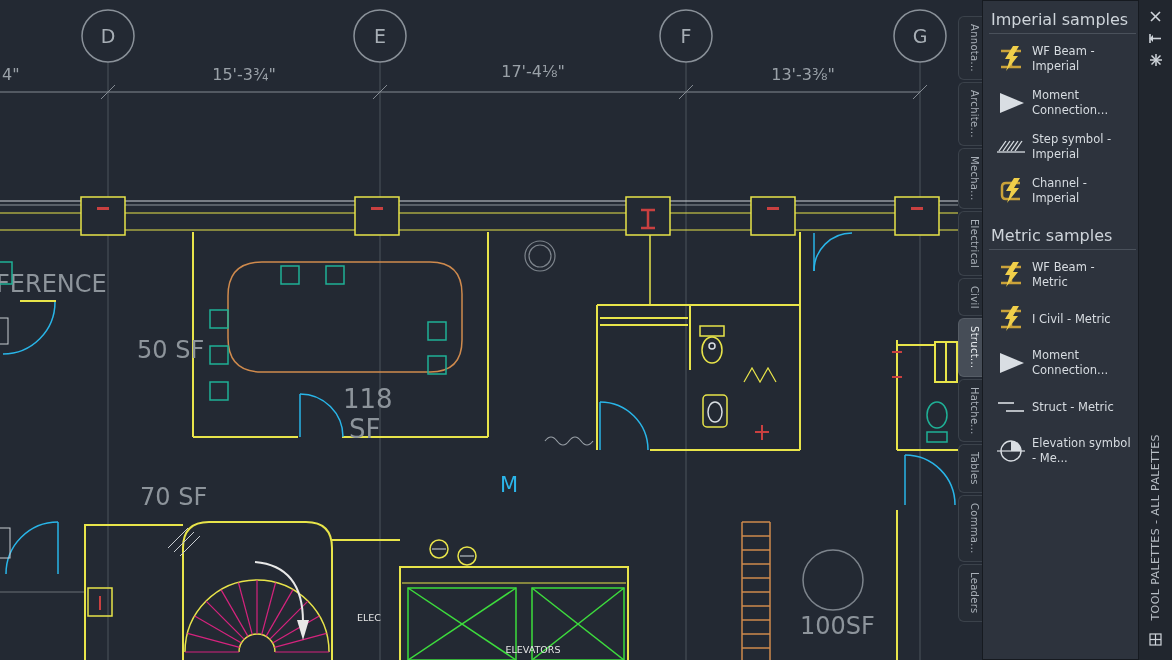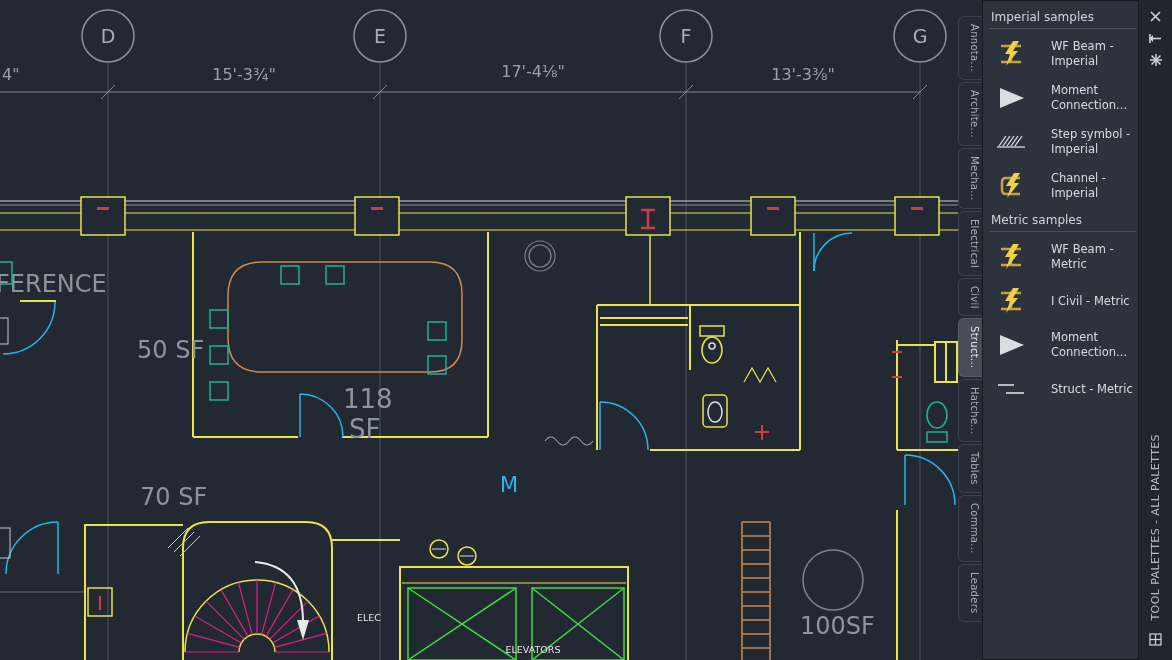--- a/index.html
+++ b/index.html
@@ -16,24 +16,24 @@
 
   .tabstrip{width:24px;padding-top:16px;display:flex;flex-direction:column;gap:2px;align-items:stretch;}
   .tab{writing-mode:vertical-rl;font-size:10px;color:#a9b0b8;background:#262c35;
        border:1px solid #3b424b;border-right:none;border-radius:6px 0 0 6px;
        padding:7px 2px;text-align:left;letter-spacing:.3px;flex:none;cursor:default;
        white-space:nowrap;overflow:hidden;}
   .tab.active{background:#464d57;color:#e7ebef;border-color:#565d66;}
 
   .content{width:156px;background:#2d333d;border:1px solid #161a20;border-right:none;
            padding:6px 2px 0 6px;display:flex;flex-direction:column;overflow:hidden;}
-  .section-header{font-size:12px;color:#ced4da;padding:3px 2px 4px 2px;
+  .section-header{font-size:16px;color:#ced4da;padding:3px 2px 4px 2px;
                   border-bottom:1px solid #4a515b;margin-bottom:3px;flex:none;}
-  .section-header.metric{margin-top:2px;}
-  .pitem{display:flex;align-items:center;gap:20px;padding:2px 2px;min-height:44px;flex:none;}
+  .section-header.metric{margin-top:10px;}
+  .pitem{display:flex;align-items:center;gap:1px;padding:2px 2px;min-height:44px;flex:none;}
   .pitem .icn{width:40px;height:28px;flex:none;display:flex;align-items:center;justify-content:center;}
   .pitem .lbl{font-size:11.5px;color:#d7dce1;line-height:1.3;}
 
   .titlebar{width:34px;background:#21262e;border-left:1px solid #161a20;display:flex;
             flex-direction:column;align-items:center;padding:5px 0 10px 0;}
   .tb-btn{width:16px;height:16px;margin:3px 0;display:flex;align-items:center;justify-content:center;
           color:#cfd4da;cursor:default;flex:none;}
   .tb-title{writing-mode:vertical-rl;transform:rotate(180deg);color:#b7bdc4;font-size:11px;
             letter-spacing:.4px;margin-top:auto;margin-bottom:6px;white-space:nowrap;}
   .tb-bottom{margin-top:4px;flex:none;}
@@ -397,20 +397,28 @@
         <span class="lbl">Moment Connection...</span>
       </div>
       <div class="pitem">
         <span class="icn">
             <svg width="36" height="26">
               <use href="#sym-splice"></use>
             </svg>
           </span>
         <span class="lbl">Struct - Metric</span>
       </div>
+      <div class="pitem">
+        <span class="icn">
+            <svg width="36" height="26">
+              <use href="#sym-elevation"></use>
+            </svg>
+          </span>
+        <span class="lbl">Elevation symbol - Me...</span>
+      </div>
     </div>
 
     <div class="titlebar">
       <div class="tb-btn">
         <svg width="11" height="11">
             <line x1="1" y1="1" x2="10" y2="10" stroke="#cfd4da" stroke-width="1.6"></line>
             <line x1="10" y1="1" x2="1" y2="10" stroke="#cfd4da" stroke-width="1.6"></line>
           </svg>
       </div>
       <div class="tb-btn">

